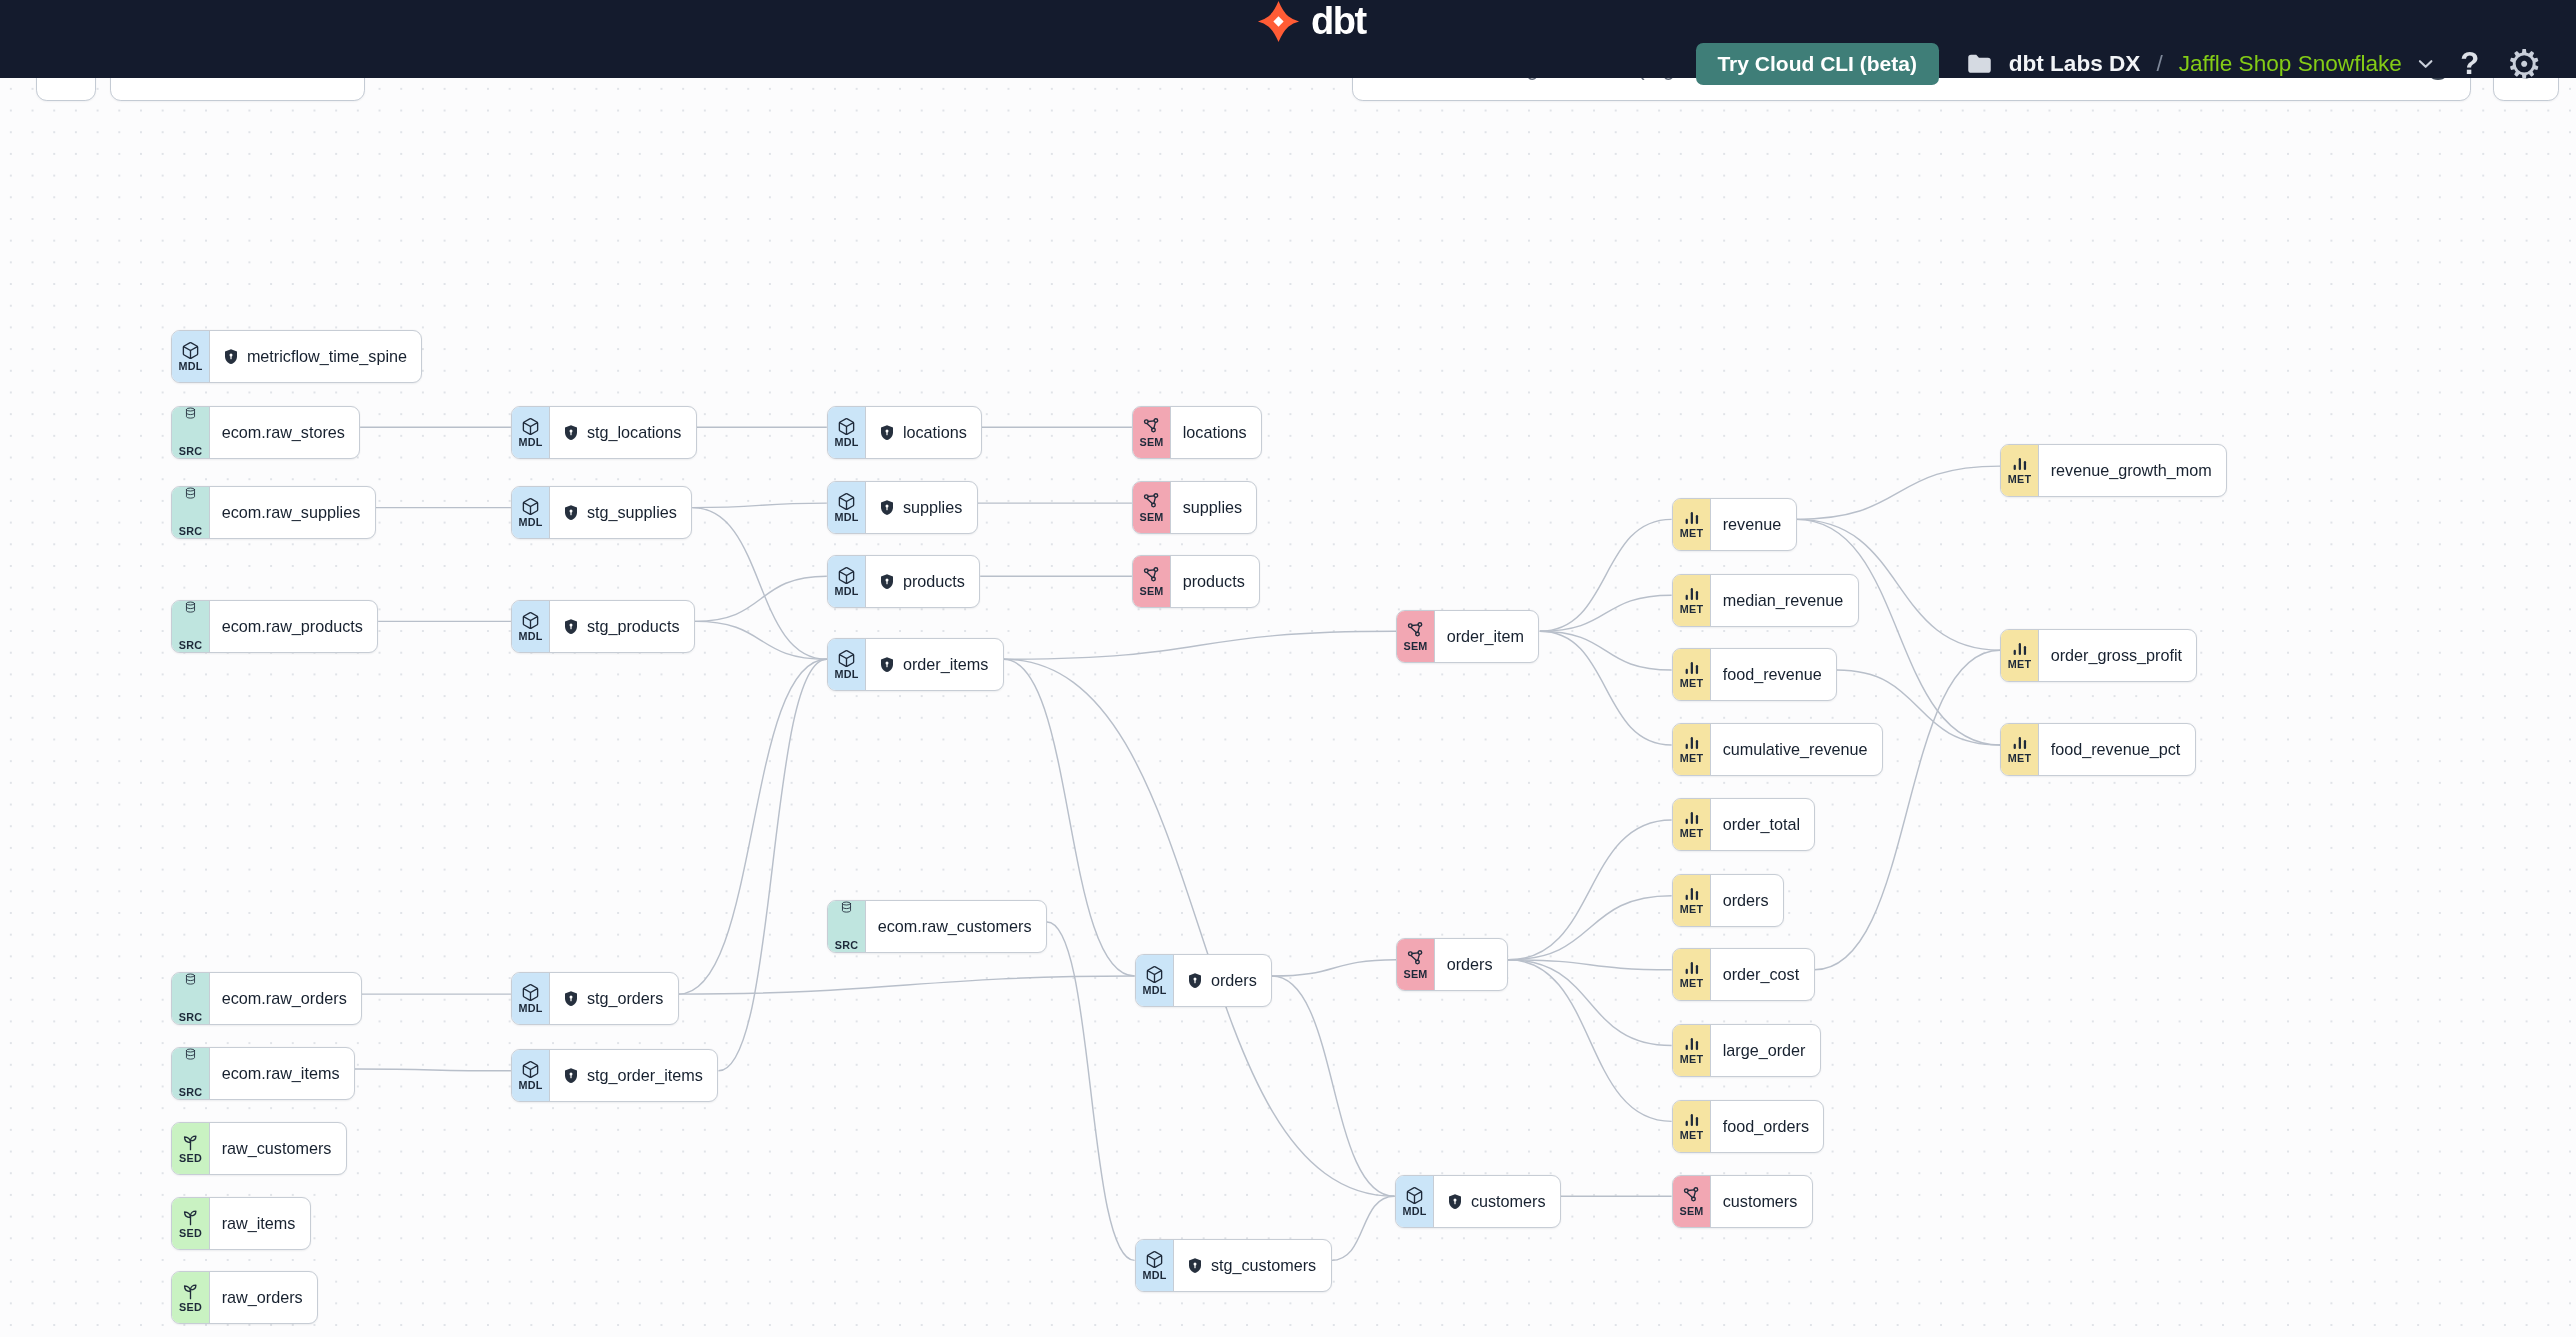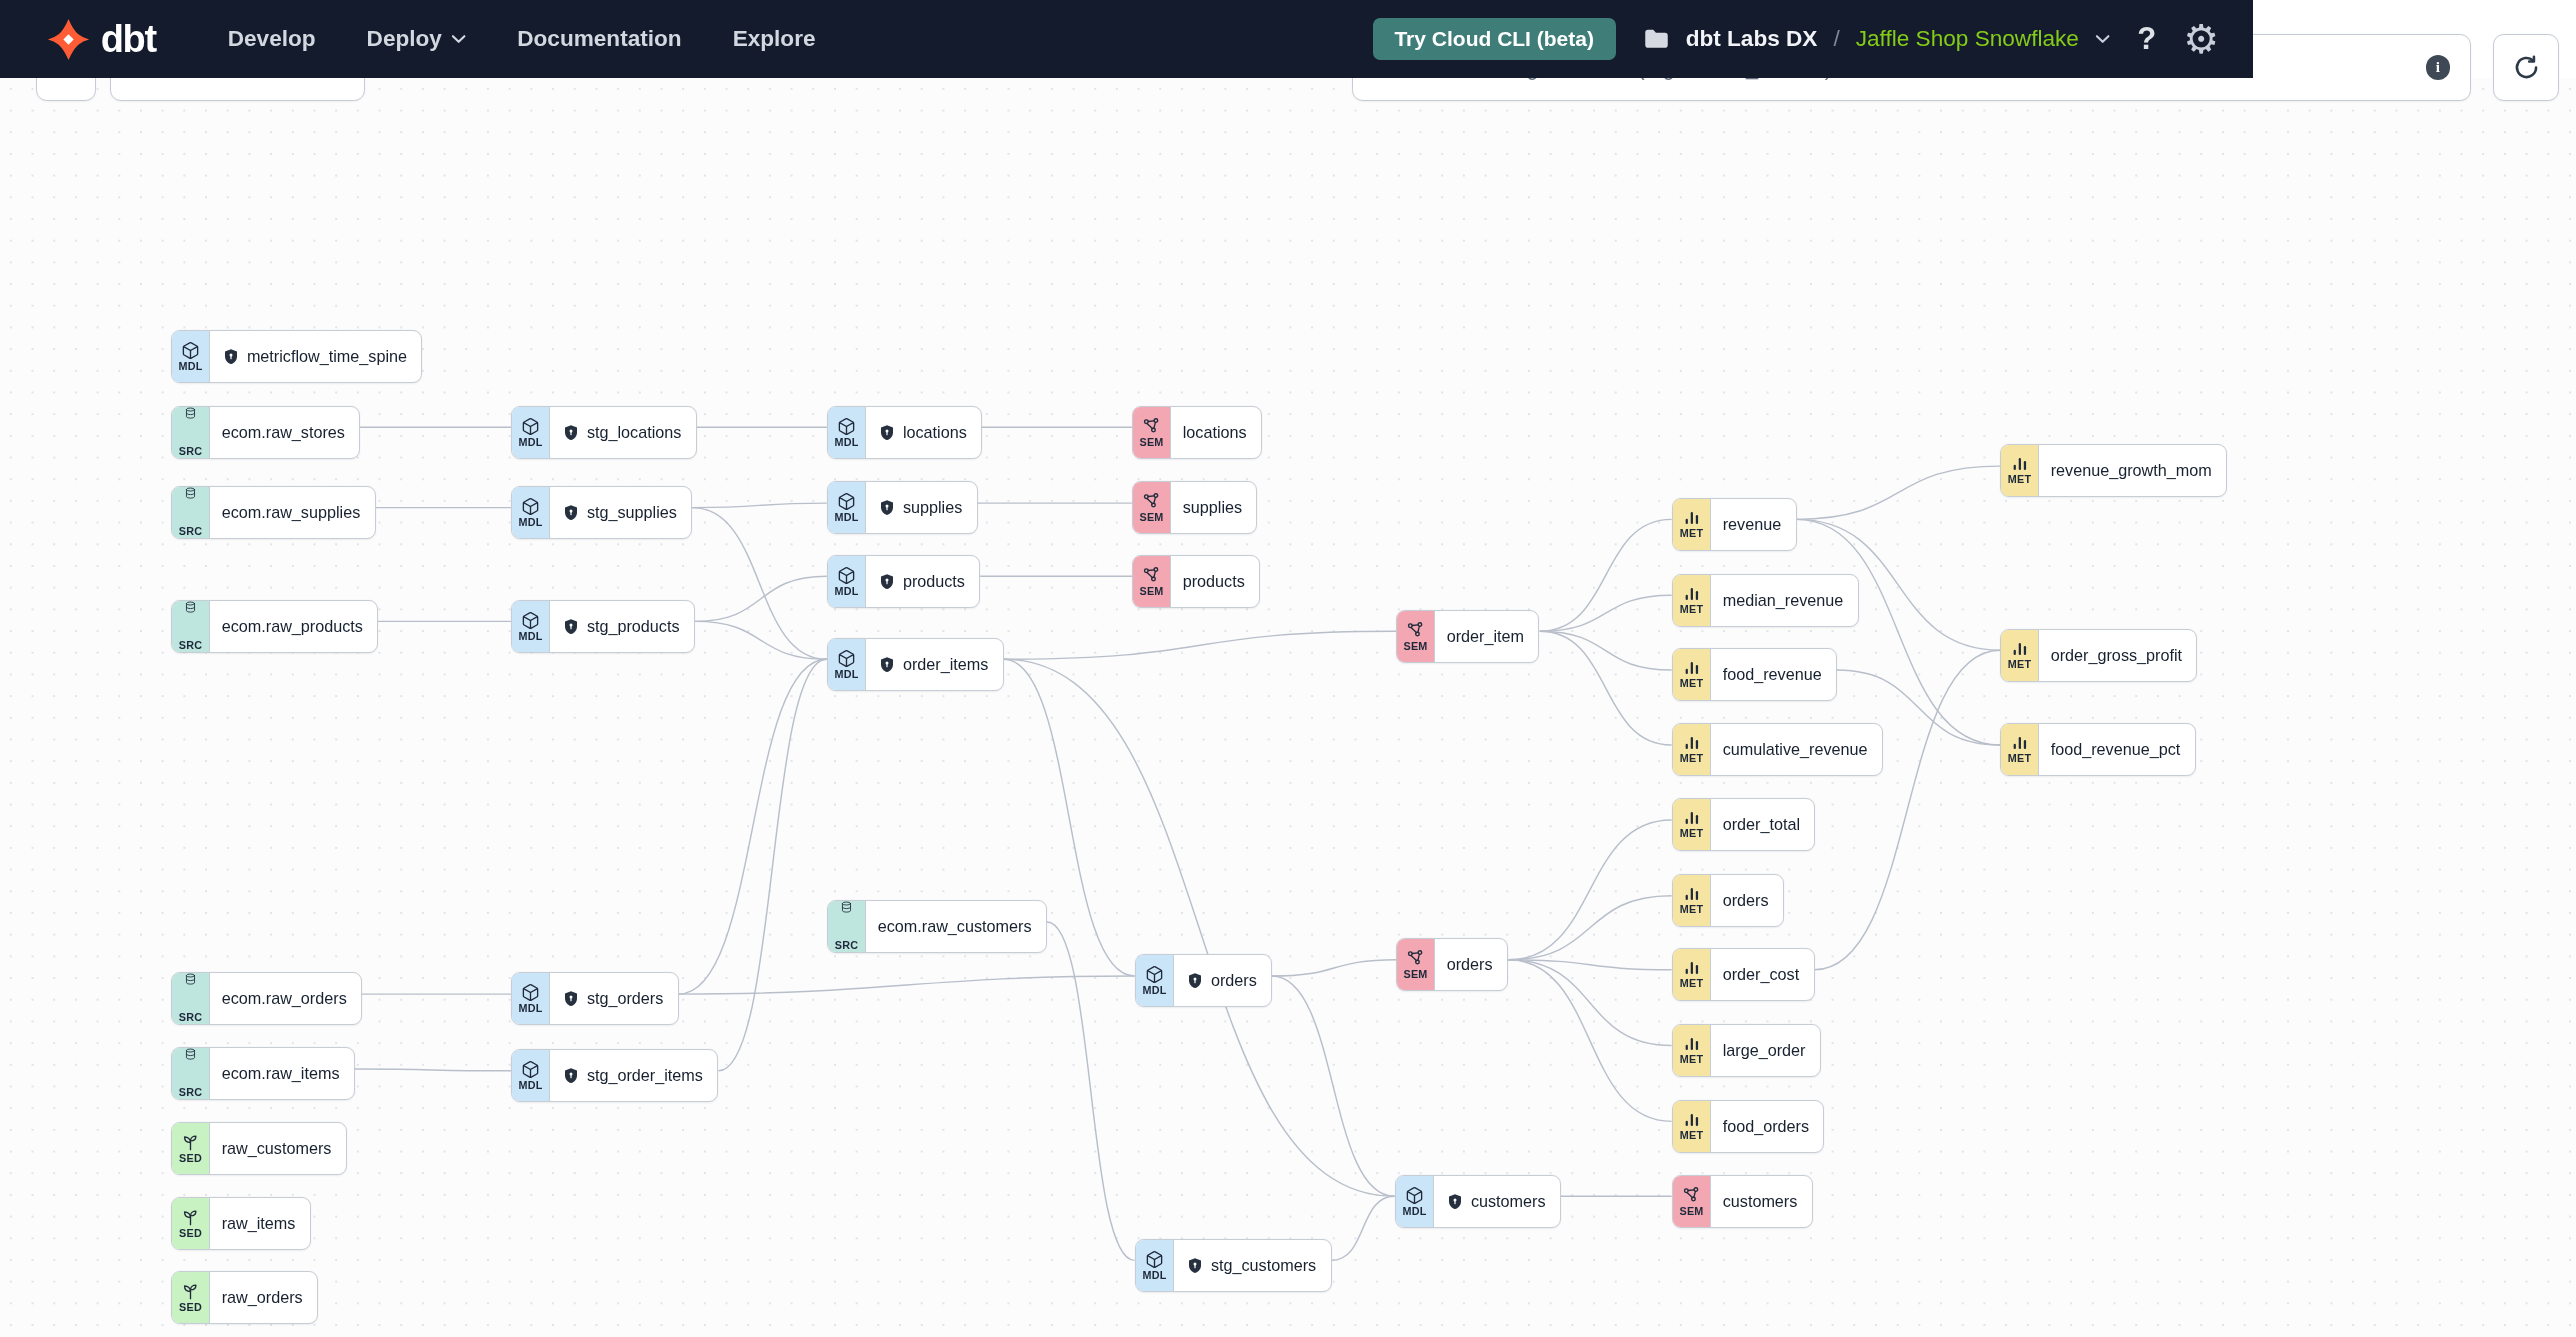--- a/index.html
+++ b/index.html
@@ -3,23 +3,23 @@
 <meta charset="utf-8">
 <style>
   html,body{margin:0;padding:0;}
   body{
     width:2576px;height:1338px;overflow:hidden;position:relative;
     font-family:"Liberation Sans",sans-serif;background:#ffffff;
     -webkit-font-smoothing:antialiased;
   }
   
   .navbar{
-    position:absolute;top:0;left:0;width:2253px;height:78px;
+    position:absolute;top:0;left:0;width:2576px;height:78px;
     background:var(--navbar_bg,#141b2d);
-    display:flex;align-items:center;z-index:30;
+    display:flex;align-items:center;z-index:30;flex-direction:column;
   }
   .brand{display:flex;align-items:center;margin-left:47px;gap:10.8px;}
   .brand-text{color:#ffffff;font-size:38px;font-weight:bold;letter-spacing:-1.4px;}
   .nav-links{display:flex;align-items:center;gap:51px;margin-left:72px;}
   .nav-link{color:#d3d8e0;font-size:22.6px;font-weight:bold;display:flex;align-items:center;gap:9px;cursor:pointer;}
   .nav-right{margin-left:auto;display:flex;align-items:center;gap:27px;padding-right:34px;}
   .cta-btn{
     background:var(--cta_teal,#3f7e78);color:#fff;font-size:21px;font-weight:bold;
     height:42px;padding:0 21.7px;border:none;border-radius:7.2px;display:flex;align-items:center;cursor:pointer;
   }
@@ -80,37 +80,20 @@
 </head>
 <body>
 
 <div class="navbar">
   <div class="brand">
     <svg width="43" height="43" viewBox="0 0 46 46">
       <path d="M23 1 Q27.5 12 33.5 17.5 Q38.5 21.5 45 23 Q38.5 24.5 33.5 28.5 Q27.5 34 23 45 Q18.5 34 12.5 28.5 Q7.5 24.5 1 23 Q7.5 21.5 12.5 17.5 Q18.5 12 23 1 Z" fill="#ff5c35"></path>
       <path d="M23 17.5 L28.5 23 L23 28.5 L17.5 23 Z" fill="#ffffff"></path>
     </svg>
     <span class="brand-text">dbt</span>
-  </div>
-  <div class="nav-links">
-    <span class="nav-link">
-        <span>Develop</span>
-      </span>
-    <span class="nav-link">
-        <span>Deploy</span>
-      <svg width="15.3" height="10" viewBox="0 0 16 10" fill="none" stroke="#d3d8e0" stroke-width="2.2" stroke-linecap="round" stroke-linejoin="round">
-          <polyline points="2 2 8 8 14 2"></polyline>
-        </svg>
-    </span>
-    <span class="nav-link">
-        <span>Documentation</span>
-      </span>
-    <span class="nav-link">
-        <span>Explore</span>
-      </span>
   </div>
   <div class="nav-right">
     <button class="cta-btn">Try Cloud CLI (beta)</button>
     <div class="account">
       <svg width="27" height="23.5" viewBox="0 0 24 20">
           <path d="M2 4.5A2.5 2.5 0 0 1 4.5 2h4.6l2.4 2.6h8A2.5 2.5 0 0 1 22 7.1v8.4a2.5 2.5 0 0 1-2.5 2.5h-15A2.5 2.5 0 0 1 2 15.5Z" fill="#d5dae2"></path>
         </svg>
       <span class="acct-name">dbt Labs DX</span>
       <span class="sep">/</span>
       <span class="proj">Jaffle Shop Snowflake</span>

